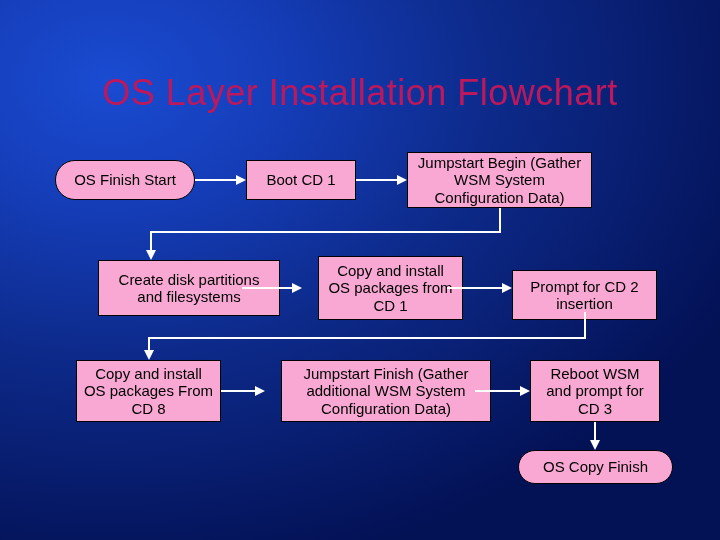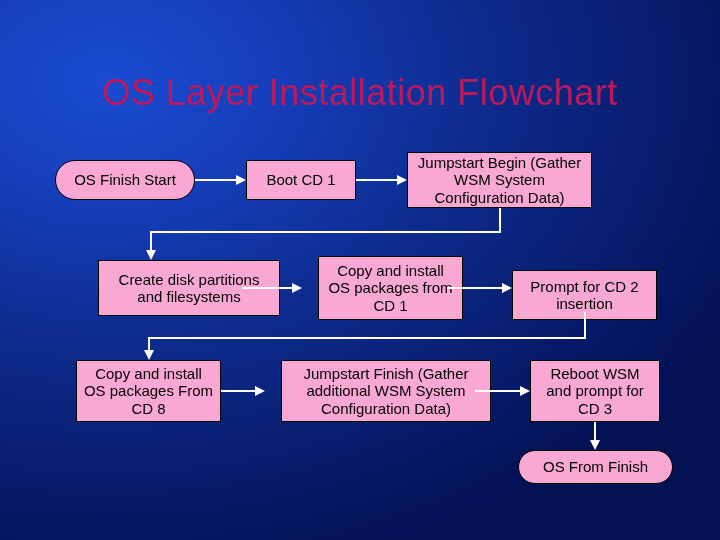--- a/index.html
+++ b/index.html
@@ -69,21 +69,21 @@
 <div class="node" style="left:407px; top:152px; width:185px; height:56px;">Jumpstart Begin (Gather WSM System Configuration Data)</div>
 
 <div class="node" style="left:60px;  top:260px; width:182px; height:56px;margin-left:38px;">Create disk partitions and filesystems</div>
 <div class="node" style="left:302px; top:256px; width:145px; height:64px;margin-left:16px;">Copy and install OS packages from CD 1</div>
 <div class="node" style="left:512px; top:270px; width:145px; height:50px;">Prompt for CD 2 insertion</div>
 
 <div class="node" style="left:76px;  top:360px; width:145px; height:62px;">Copy and install OS packages From CD 8</div>
 <div class="node" style="left:265px; top:360px; width:210px; height:62px;margin-left:16px;">Jumpstart Finish (Gather additional WSM System Configuration Data)</div>
 <div class="node" style="left:530px; top:360px; width:130px; height:62px;">Reboot WSM and prompt for CD 3</div>
 
-<div class="node terminator" style="left:518px; top:450px; width:155px; height:34px;">OS From Finish</div>
+<div class="node terminator" style="left:518px; top:450px; width:155px; height:34px;">OS Copy Finish</div>
 
 <svg class="connectors" viewBox="0 0 720 540">
 
   <line x1="195" y1="180" x2="238" y2="180"></line>
   <polygon points="246,180 236,175 236,185"></polygon>
 
   <line x1="356" y1="180" x2="399" y2="180"></line>
   <polygon points="407,180 397,175 397,185"></polygon>
 
   <polyline points="500,208 500,232 151,232 151,252"></polyline>

